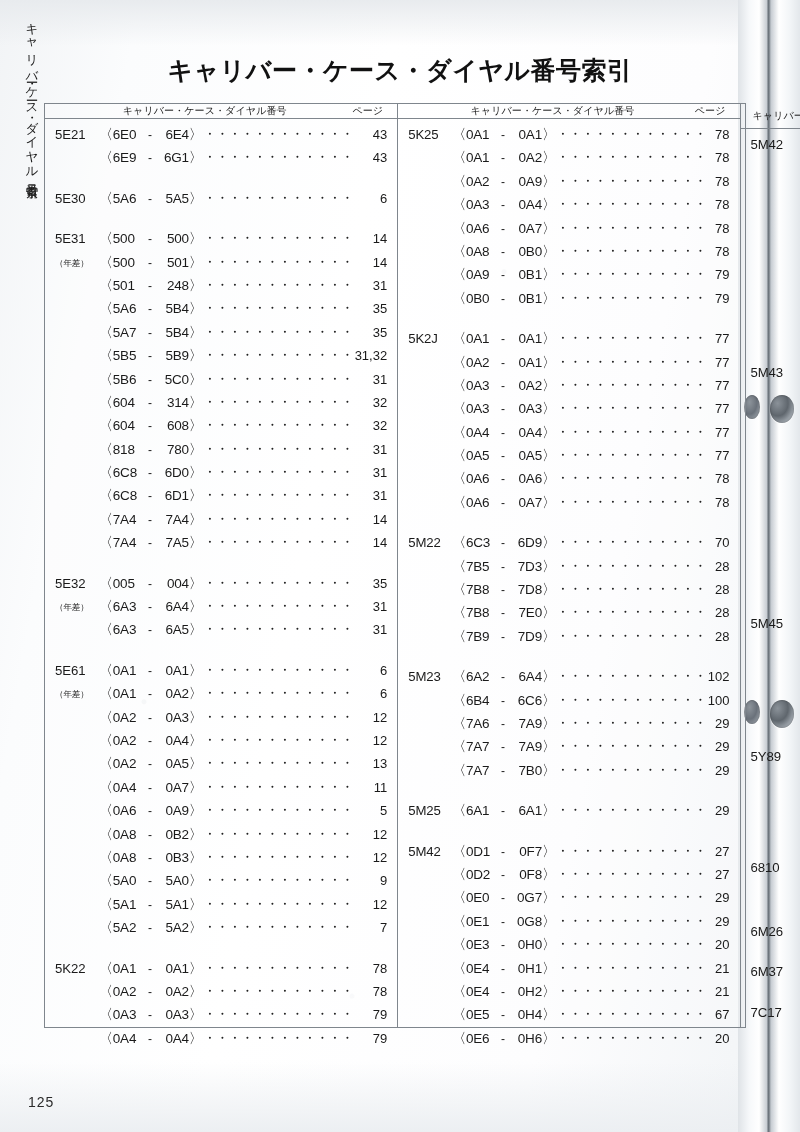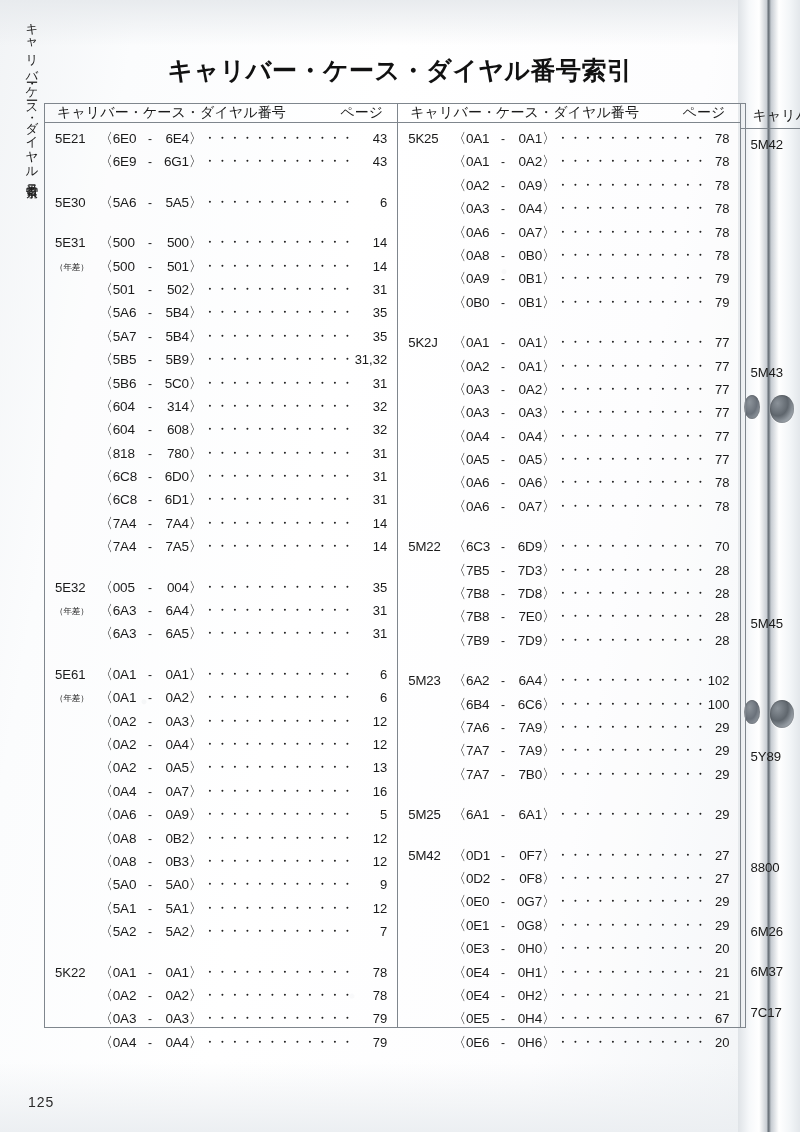--- a/index.html
+++ b/index.html
@@ -115,24 +115,25 @@
   }
   .col + .col { border-left: 1px solid #7f868d; }
 
   .col-head {
     height: 31px;
     border-bottom: 1px solid #7f868d;
     display: flex;
     align-items: center;
     padding: 0 8px 0 12px;
     box-sizing: border-box;
-    font-size: 14px;
+    font-size: 10px;
     font-family: "DejaVu Sans", "Liberation Sans", sans-serif;
     color: #1a1a1a;
     letter-spacing: .1px;
+    text-align: center;
   }
   .col-head .h-label { flex: 1 1 auto; white-space: nowrap; }
   .col-head .h-page { flex: 0 0 auto; padding-right: 6px; }
 
   .col-body {
     flex: 1 1 auto;
     padding: 7px 8px 0 10px;
     box-sizing: border-box;
   }
 
@@ -302,21 +303,21 @@
               </span>
               <span class="dots">・・・・・・・・・・・・</span>
               <span class="pg">14</span>
             </div>
             <div class="row">
               <span class="cal">&nbsp;</span>
               <span class="pair">
                 <span class="brk">〈</span>
                 <span class="n1">501</span>
                 <span class="dash">-</span>
-                <span class="n2">502</span>
+                <span class="n2">248</span>
                 <span class="brk">〉</span>
               </span>
               <span class="dots">・・・・・・・・・・・・</span>
               <span class="pg">31</span>
             </div>
             <div class="row">
               <span class="cal">&nbsp;</span>
               <span class="pair">
                 <span class="brk">〈</span>
                 <span class="n1">5A6</span>
@@ -550,21 +551,21 @@
             <div class="row">
               <span class="cal">&nbsp;</span>
               <span class="pair">
                 <span class="brk">〈</span>
                 <span class="n1">0A4</span>
                 <span class="dash">-</span>
                 <span class="n2">0A7</span>
                 <span class="brk">〉</span>
               </span>
               <span class="dots">・・・・・・・・・・・・</span>
-              <span class="pg">16</span>
+              <span class="pg">11</span>
             </div>
             <div class="row">
               <span class="cal">&nbsp;</span>
               <span class="pair">
                 <span class="brk">〈</span>
                 <span class="n1">0A6</span>
                 <span class="dash">-</span>
                 <span class="n2">0A9</span>
                 <span class="brk">〉</span>
               </span>
@@ -1312,21 +1313,21 @@
             </div>
             <div class="row">
               <span class="cal">&nbsp;</span>
               <span class="pair">
                 <span class="brk">〈</span>
               </span>
             </div>
           </div>
           <div class="group gap">
             <div class="row">
-              <span class="cal">8800</span>
+              <span class="cal">6810</span>
               <span class="pair">
                 <span class="brk">〈</span>
               </span>
             </div>
             <div class="row">
               <span class="cal">&nbsp;</span>
               <span class="pair">
                 <span class="brk">〈</span>
               </span>
             </div>

